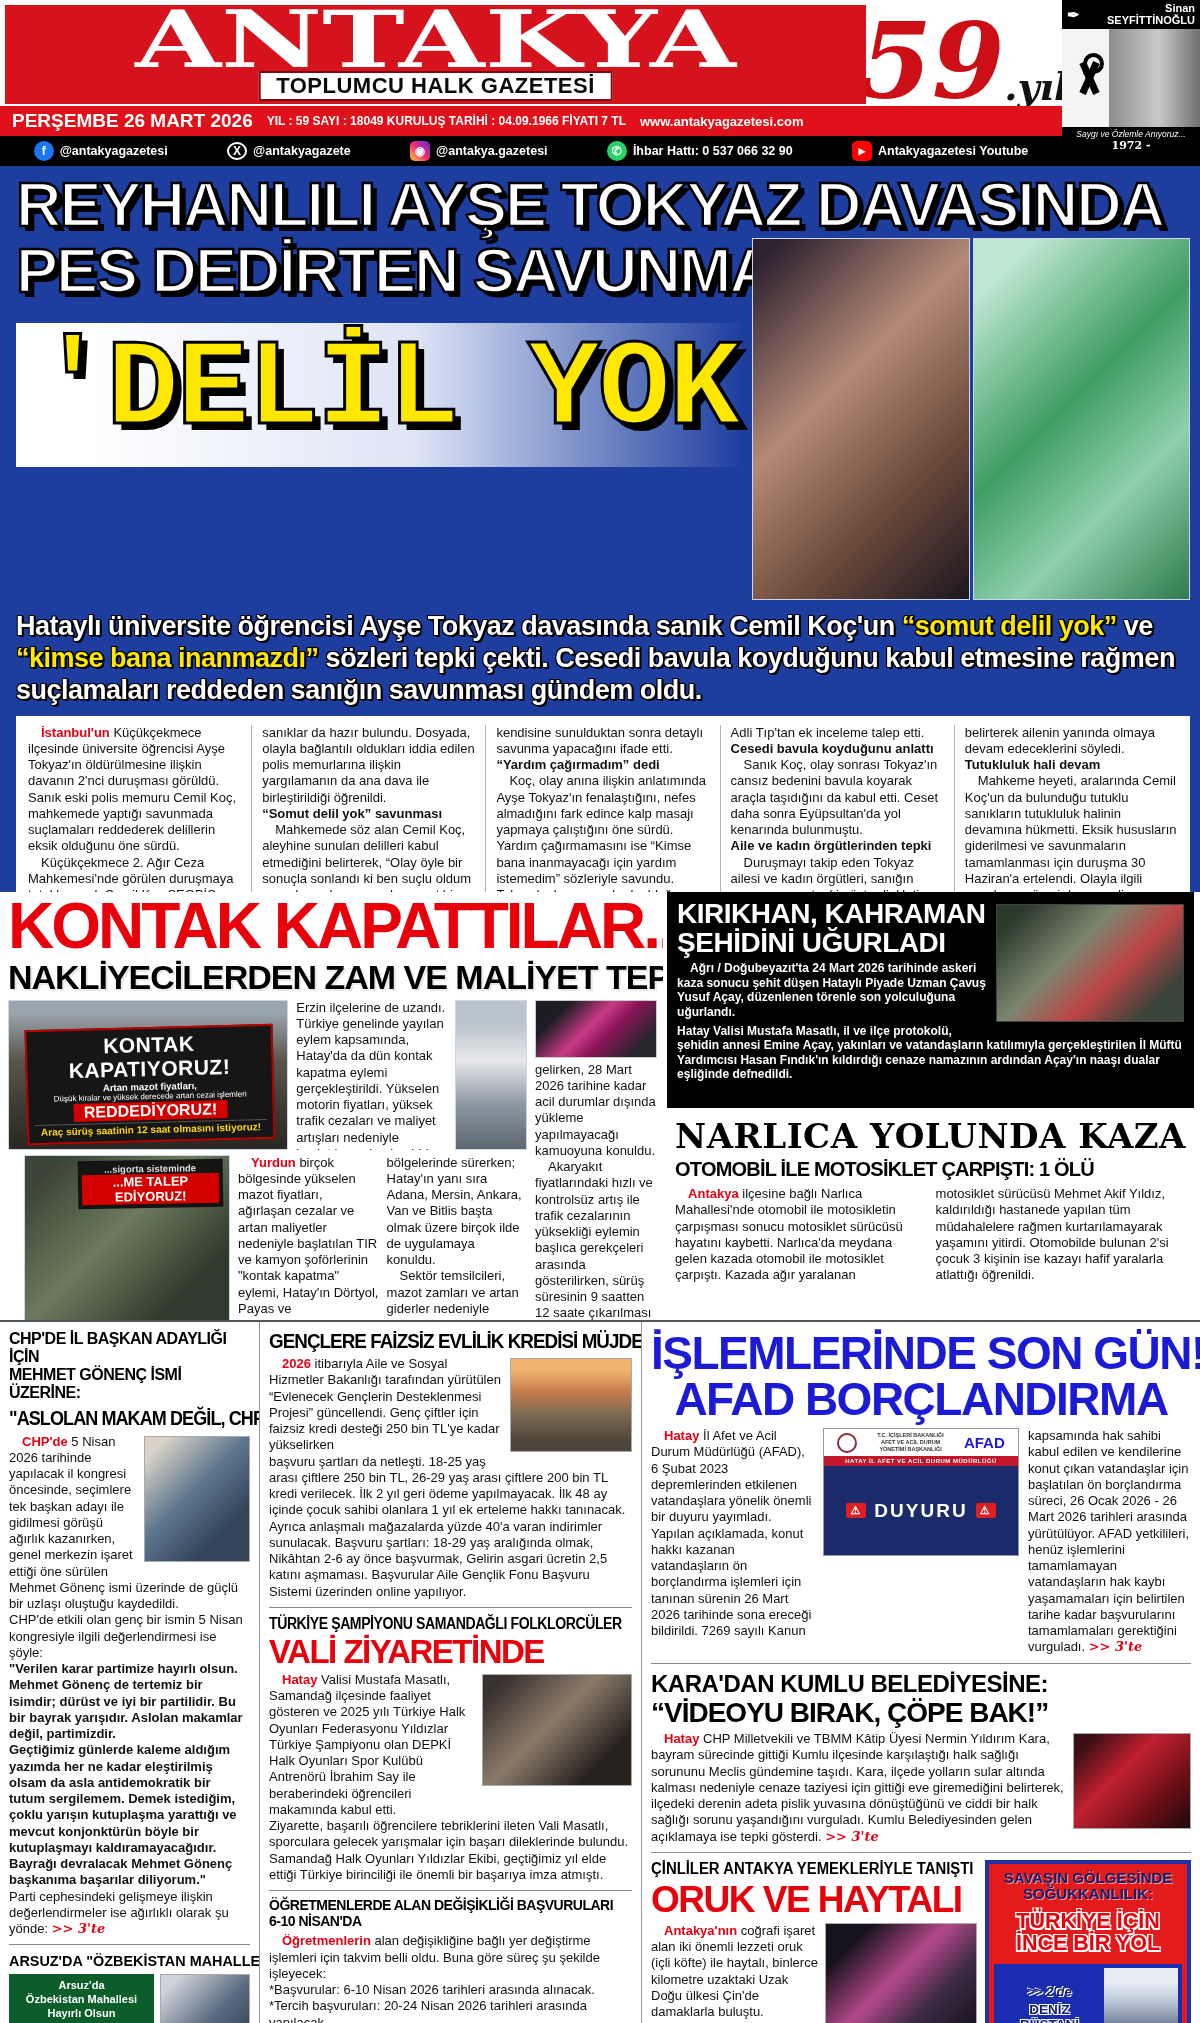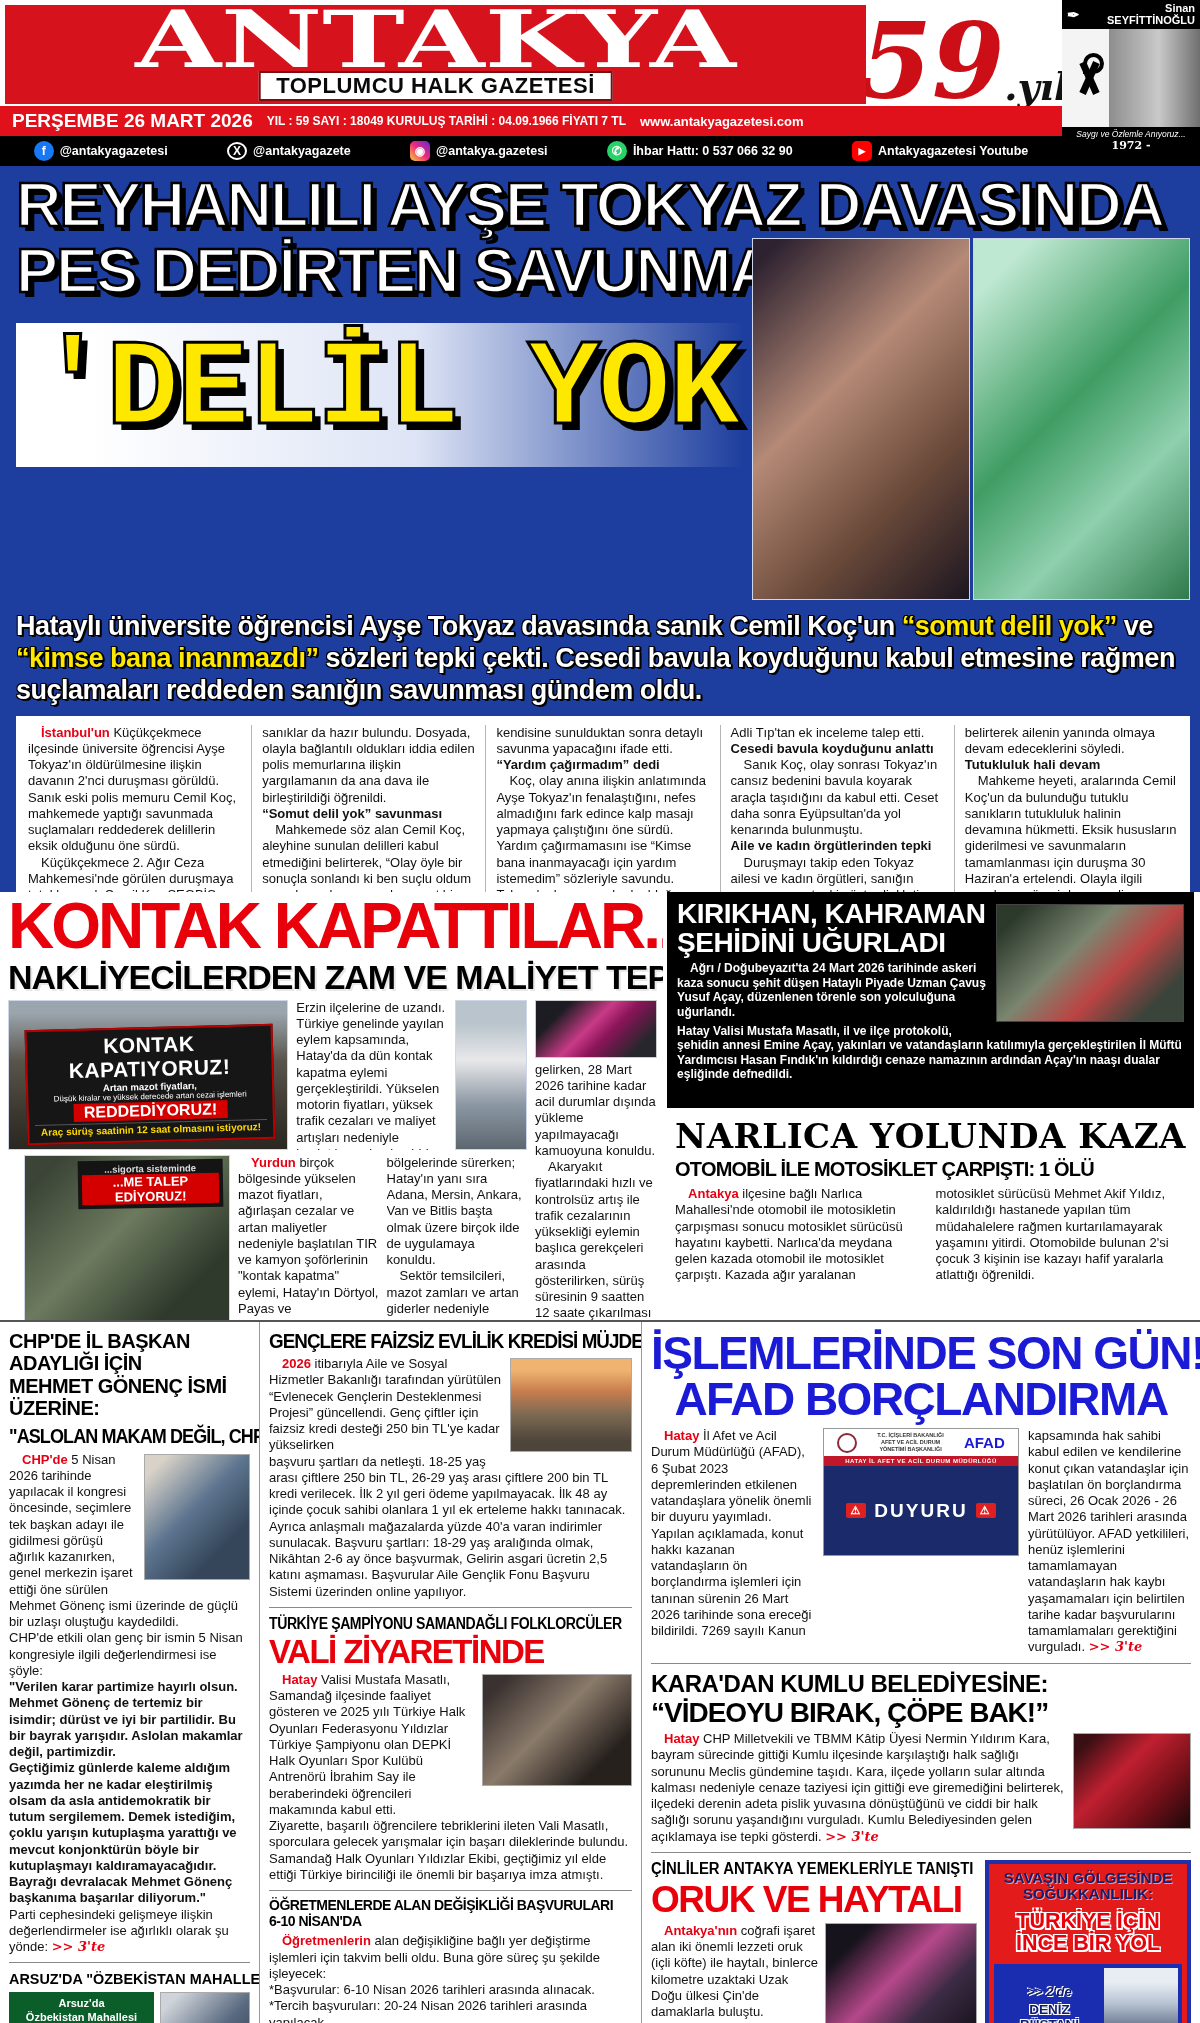--- a/index.html
+++ b/index.html
@@ -105,21 +105,21 @@
   .bottom { display: flex; height: 703px; border-top: 2px solid #555; }
   .bcol { padding: 8px 9px; overflow: hidden; }
   .colA { flex: 0 0 260px; border-right: 1px solid #999; }
   .colB { flex: 0 0 382px; border-right: 1px solid #999; }
   .colC { flex: 1; }
   .sep { border: none; border-top: 1px solid #888; margin: 7px 0; }
   .p { font-size: 13px; line-height: 1.25; color: #111; }
   .pb { font-weight: bold; }
   .more { color: #e60012; font-weight: bold; font-style: italic; font-family: "DejaVu Serif", serif; }
 
-  .chp-kick { font-size: 20px; font-weight: bold; line-height: 1.12; letter-spacing: -0.5px; }
+  .chp-kick { font-size: 16px; font-weight: bold; line-height: 1.12; letter-spacing: -0.5px; }
   .chp-hl { font-size: 20px; font-weight: bold; letter-spacing: -1px; margin: 5px 0 4px; white-space: nowrap; transform: scaleX(0.9); transform-origin: left; }
   .chp-photo { float: right; width: 106px; height: 126px; margin: 2px 0 3px 6px; background: linear-gradient(135deg,#d8d2c8 10%, #5d758f 45%, #35465a 75%); border: 1px solid #aaa; }
 
   .ars-hl { font-size: 15px; font-weight: bold; white-space: nowrap; transform: scaleX(0.96); transform-origin: left; }
   .ars-row { display: flex; gap: 6px; margin: 5px 0; }
   .ars-badge { flex: 1; background: #0b5e2a; color: #fff; text-align: center; padding: 5px 3px; font-size: 11px; font-weight: bold; line-height: 1.25; }
   .flags { display: flex; gap: 5px; justify-content: center; margin-top: 4px; }
   .flag { width: 22px; height: 14px; border: 1px solid #fff; }
   .flag-tr { background: #e30a17; position: relative; }
   .flag-tr::after { content: "☾"; color: #fff; font-size: 9px; position: absolute; left: 4px; top: -1px; }

